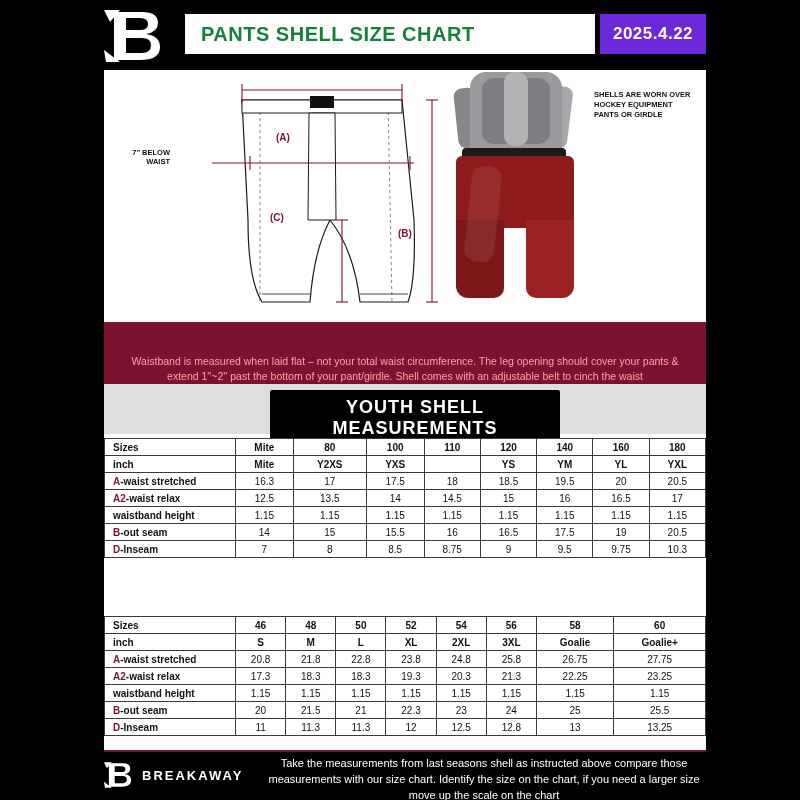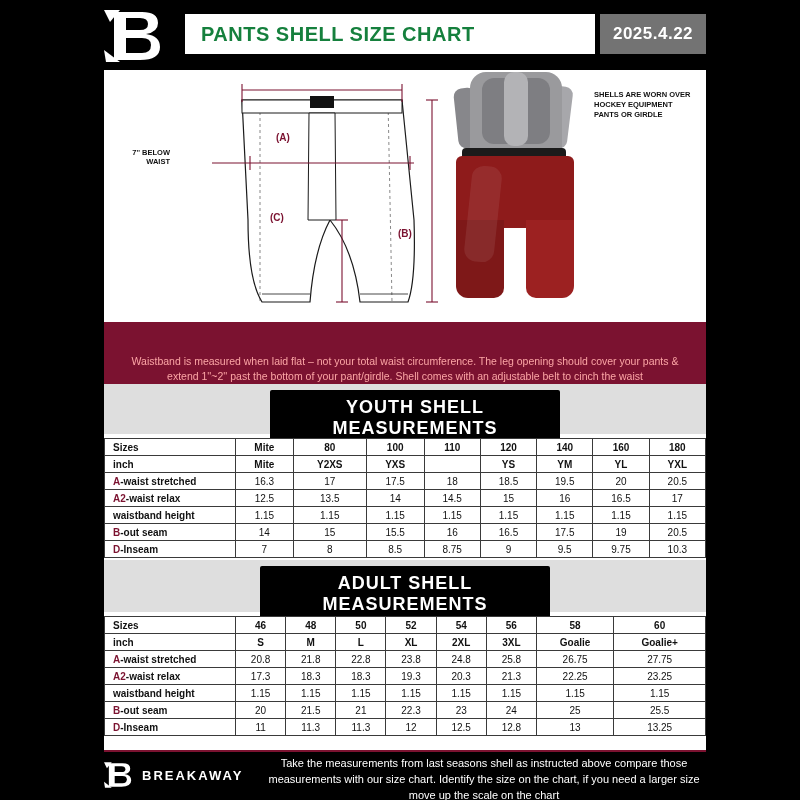--- a/index.html
+++ b/index.html
@@ -5,21 +5,21 @@
   html,body{margin:0;padding:0;background:#000;}
   body{width:800px;height:800px;font-family:"Liberation Sans",sans-serif;overflow:hidden;}
   .page{position:relative;width:800px;height:800px;background:#ffffff;}
 
   
   .header{position:relative;height:70px;background:#000;}
   .logo{position:absolute;left:104px;top:8px;width:70px;height:56px;}
   .logo svg{display:block;}
   .title-box{position:absolute;left:185px;top:14px;width:410px;height:40px;background:#fff;display:flex;align-items:center;}
   .title-box span{font-size:20px;font-weight:bold;letter-spacing:.5px;color:#15803d;padding-left:16px;}
-  .date-box{position:absolute;left:600px;top:14px;width:106px;height:40px;background:#737373;display:flex;align-items:center;justify-content:center;}
+  .date-box{position:absolute;left:600px;top:14px;width:106px;height:40px;background:#6d28d9;display:flex;align-items:center;justify-content:center;}
   .date-box span{color:#fff;font-size:17px;font-weight:bold;letter-spacing:.5px;}
 
   
   .rail-left{position:absolute;left:0;top:0;width:104px;height:800px;background:#000;}
   .rail-right{position:absolute;left:706px;top:0;width:94px;height:800px;background:#000;}
 
   
   .diagram{position:absolute;left:104px;top:70px;width:602px;height:252px;background:#fff;}
   .waist-note{position:absolute;left:8px;top:78px;width:58px;font-size:7.5px;font-weight:bold;color:#111;line-height:1.25;text-align:right;}
   .shell-note{position:absolute;left:490px;top:20px;width:104px;font-size:7.5px;font-weight:bold;color:#111;line-height:1.3;}
@@ -231,26 +231,20 @@
             <td>8.75</td>
             <td>9</td>
             <td>9.5</td>
             <td>9.75</td>
             <td>10.3</td>
           </tr>
         </tbody>
       </table>
   </div>
 
-  <div class="secwrap" style="top:560px;height:52px;">
-    <div style="padding-top:6px;">
-      <div class="sec-title">ADULT SHELL MEASUREMENTS</div>
-      <div class="unit">Unit: Inches</div>
-    </div>
-  </div>
   <div style="position:absolute;left:104px;top:616px;width:602px;">
     <table>
         <tbody id="adult-body">
           <tr class="hdr">
             <td class="lab">Sizes</td>
             <td>46</td>
             <td>48</td>
             <td>50</td>
             <td>52</td>
             <td>54</td>

